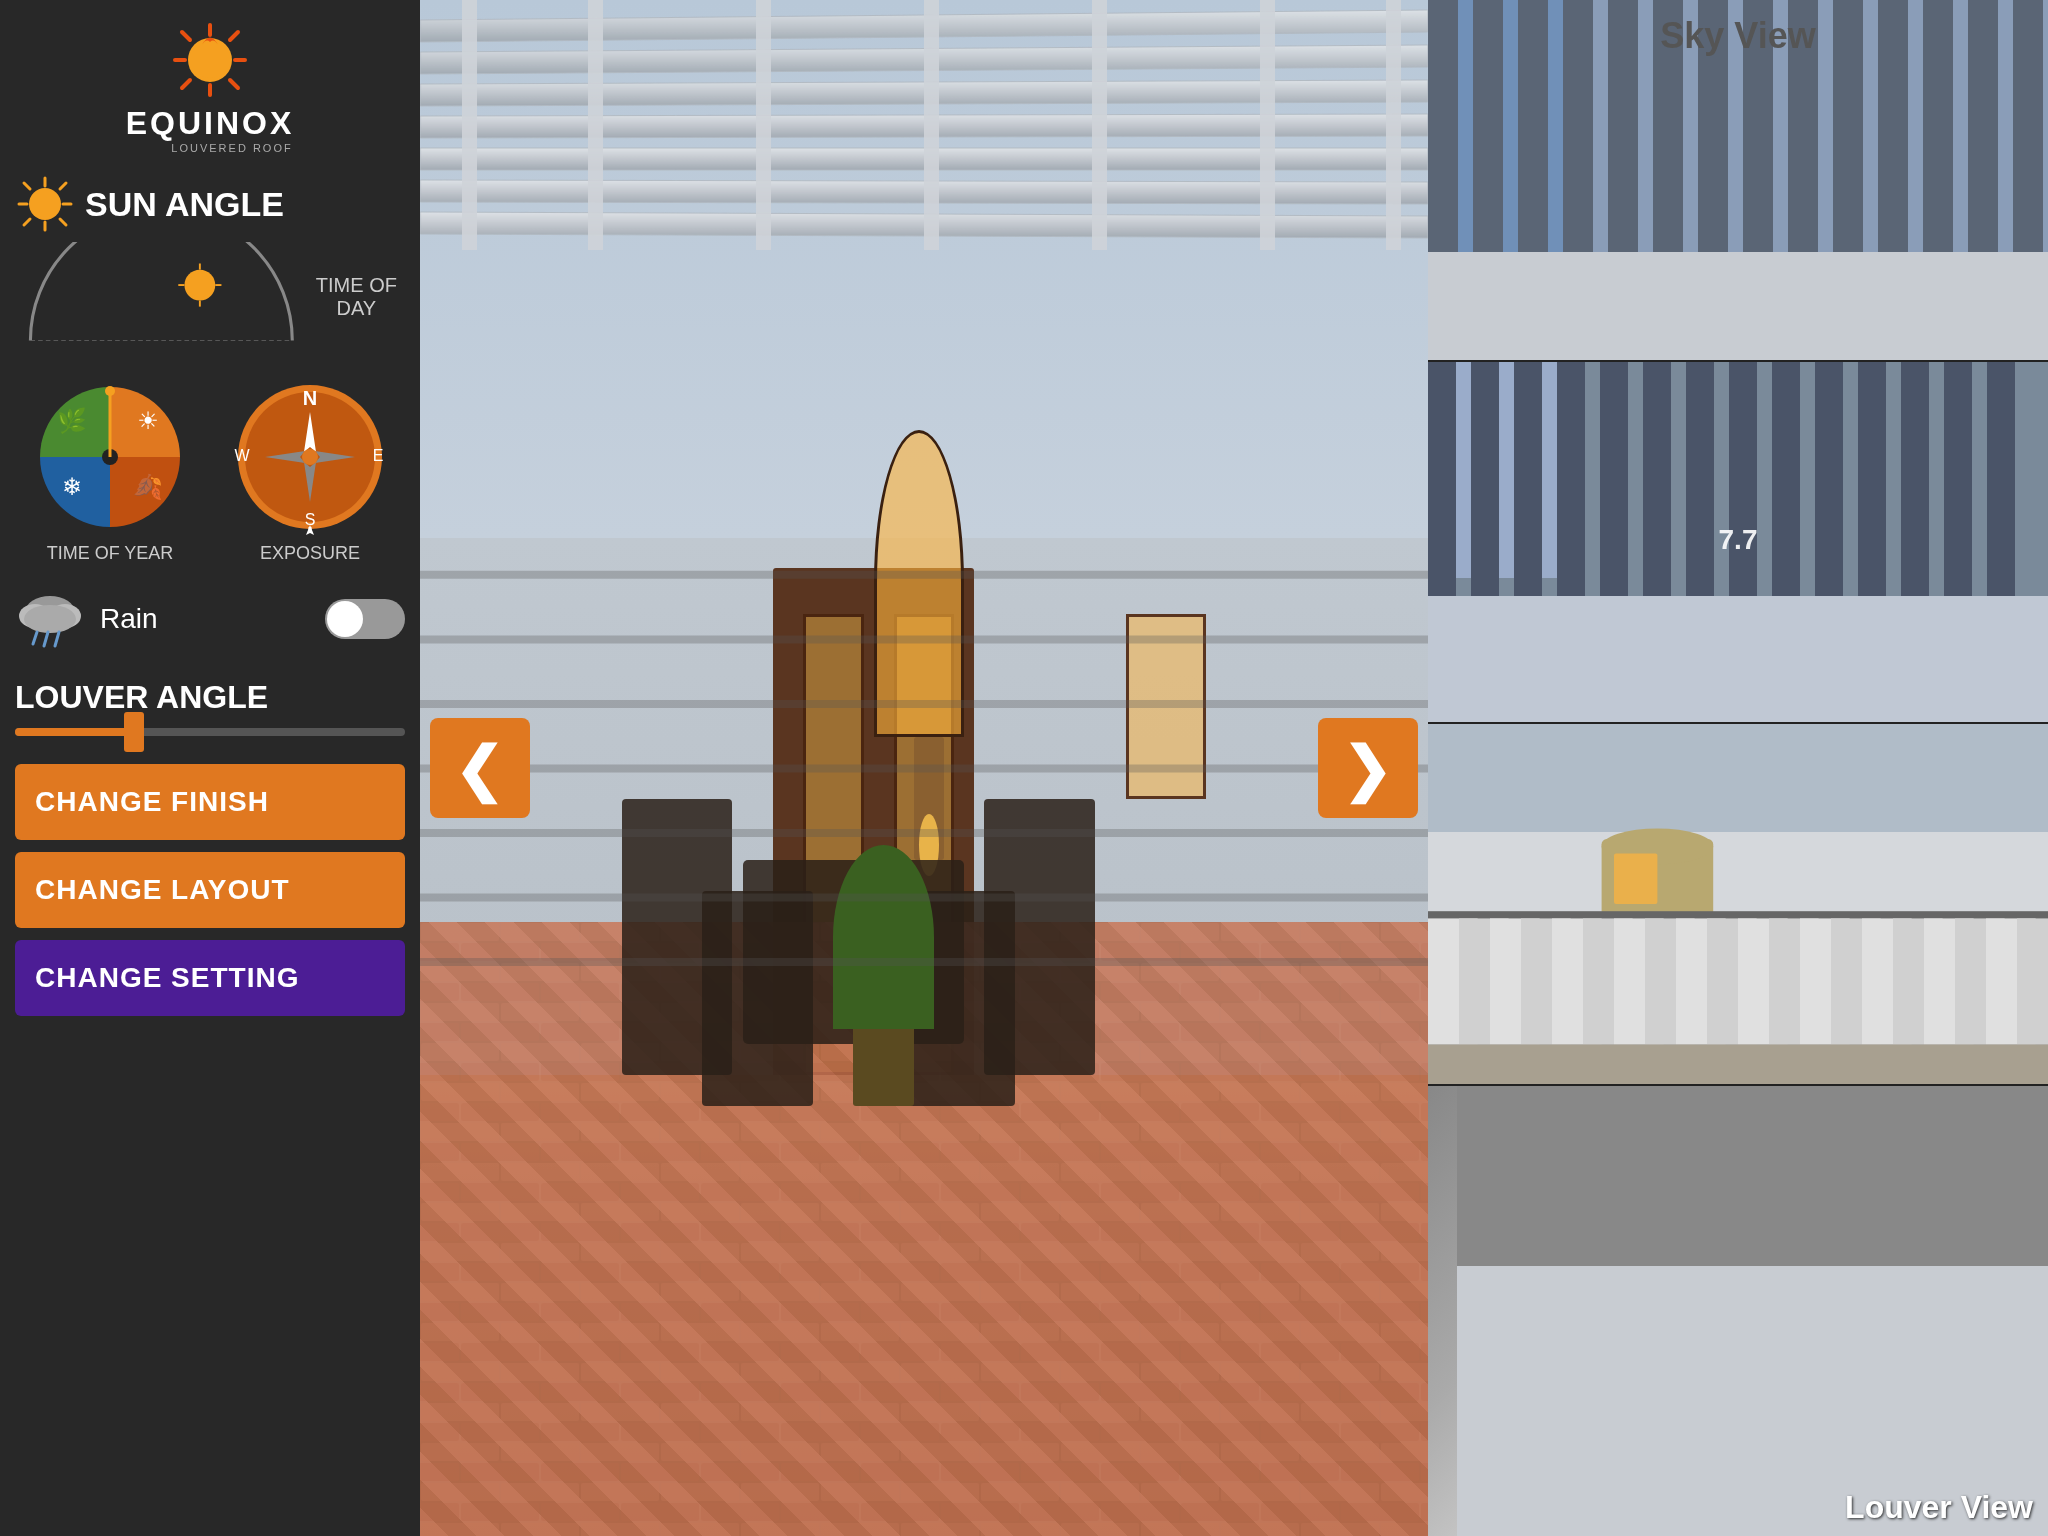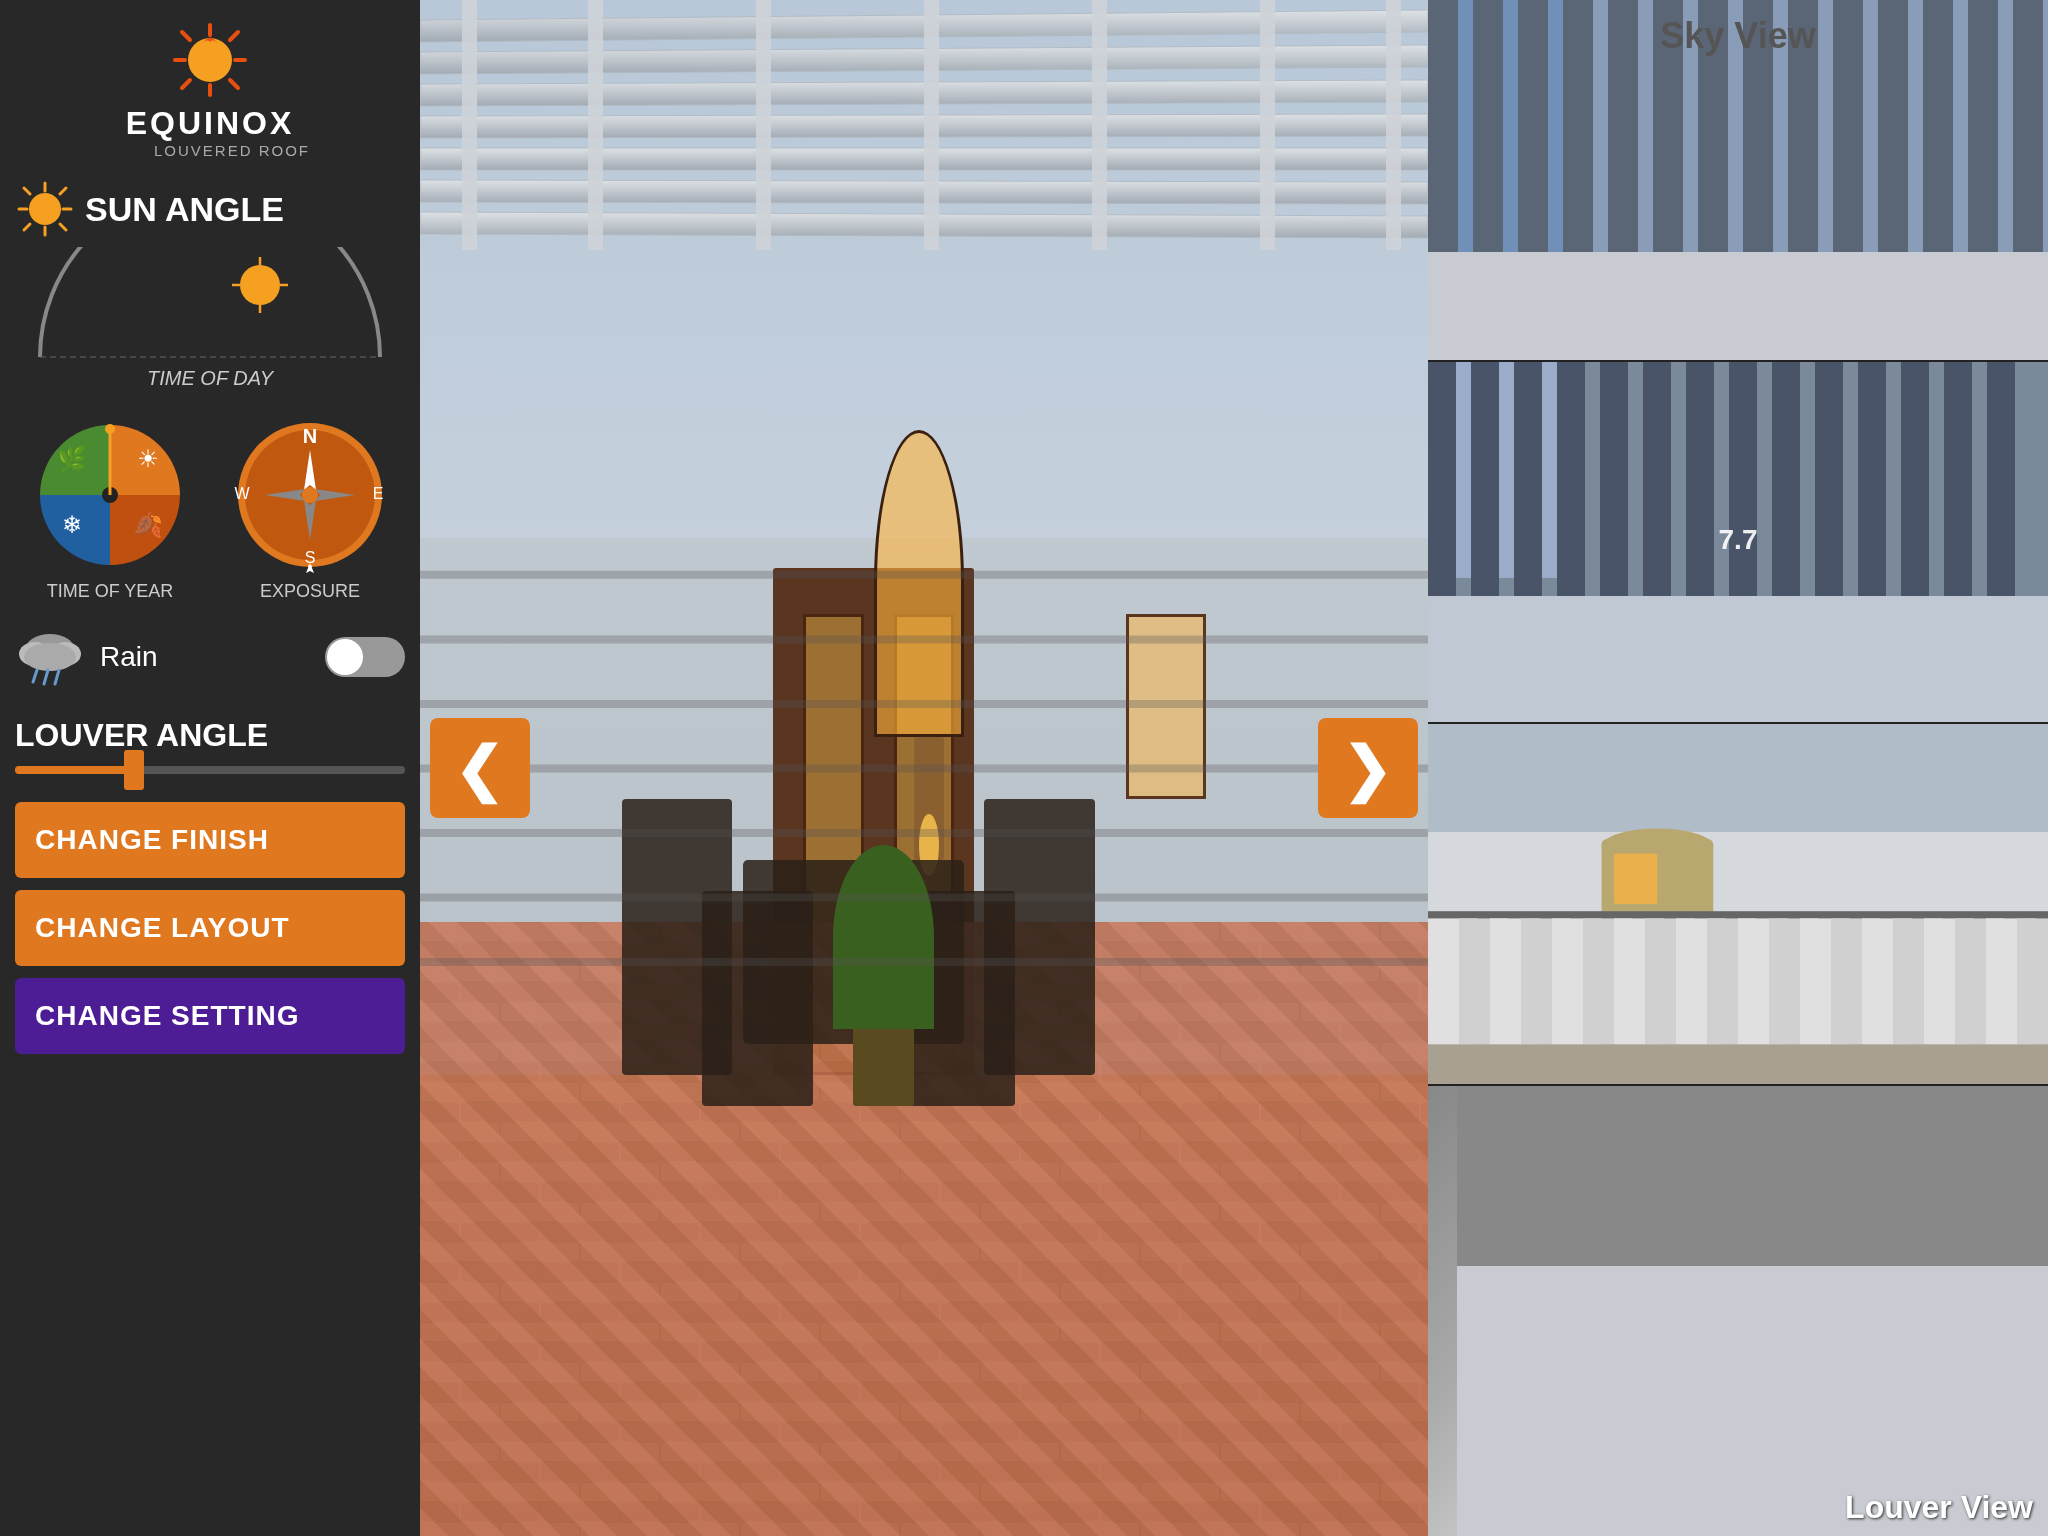--- a/index.html
+++ b/index.html
@@ -46,21 +46,21 @@
     }
     #logo-text {
       color: white;
       font-size: 32px;
       font-weight: bold;
       letter-spacing: 3px;
       margin-top: 5px;
     }
     #logo-subtitle {
       color: #aaa;
-      font-size: 15px;
+      font-size: 11px;
       letter-spacing: 2px;
       padding-left: 44px;
     }
 
     
     #sun-angle-section {
       width: 100%;
       margin-bottom: 10px;
     }
     #sun-angle-title {
@@ -76,25 +76,23 @@
     #sun-angle-label {
       color: white;
       font-size: 34px;
       font-weight: bold;
     }
 
     
     #sun-arc-container {
       width: 100%;
       display: flex;
-      flex-direction: column;
       align-items: center;
       position: relative;
       margin-bottom: 5px;
-      font-style: italic;
     }
     #sun-arc-svg {
       width: 380px;
       height: 120px;
     }
     #time-of-day-label {
       color: #ccc;
       font-size: 20px;
       text-align: center;
       margin-bottom: 10px;

